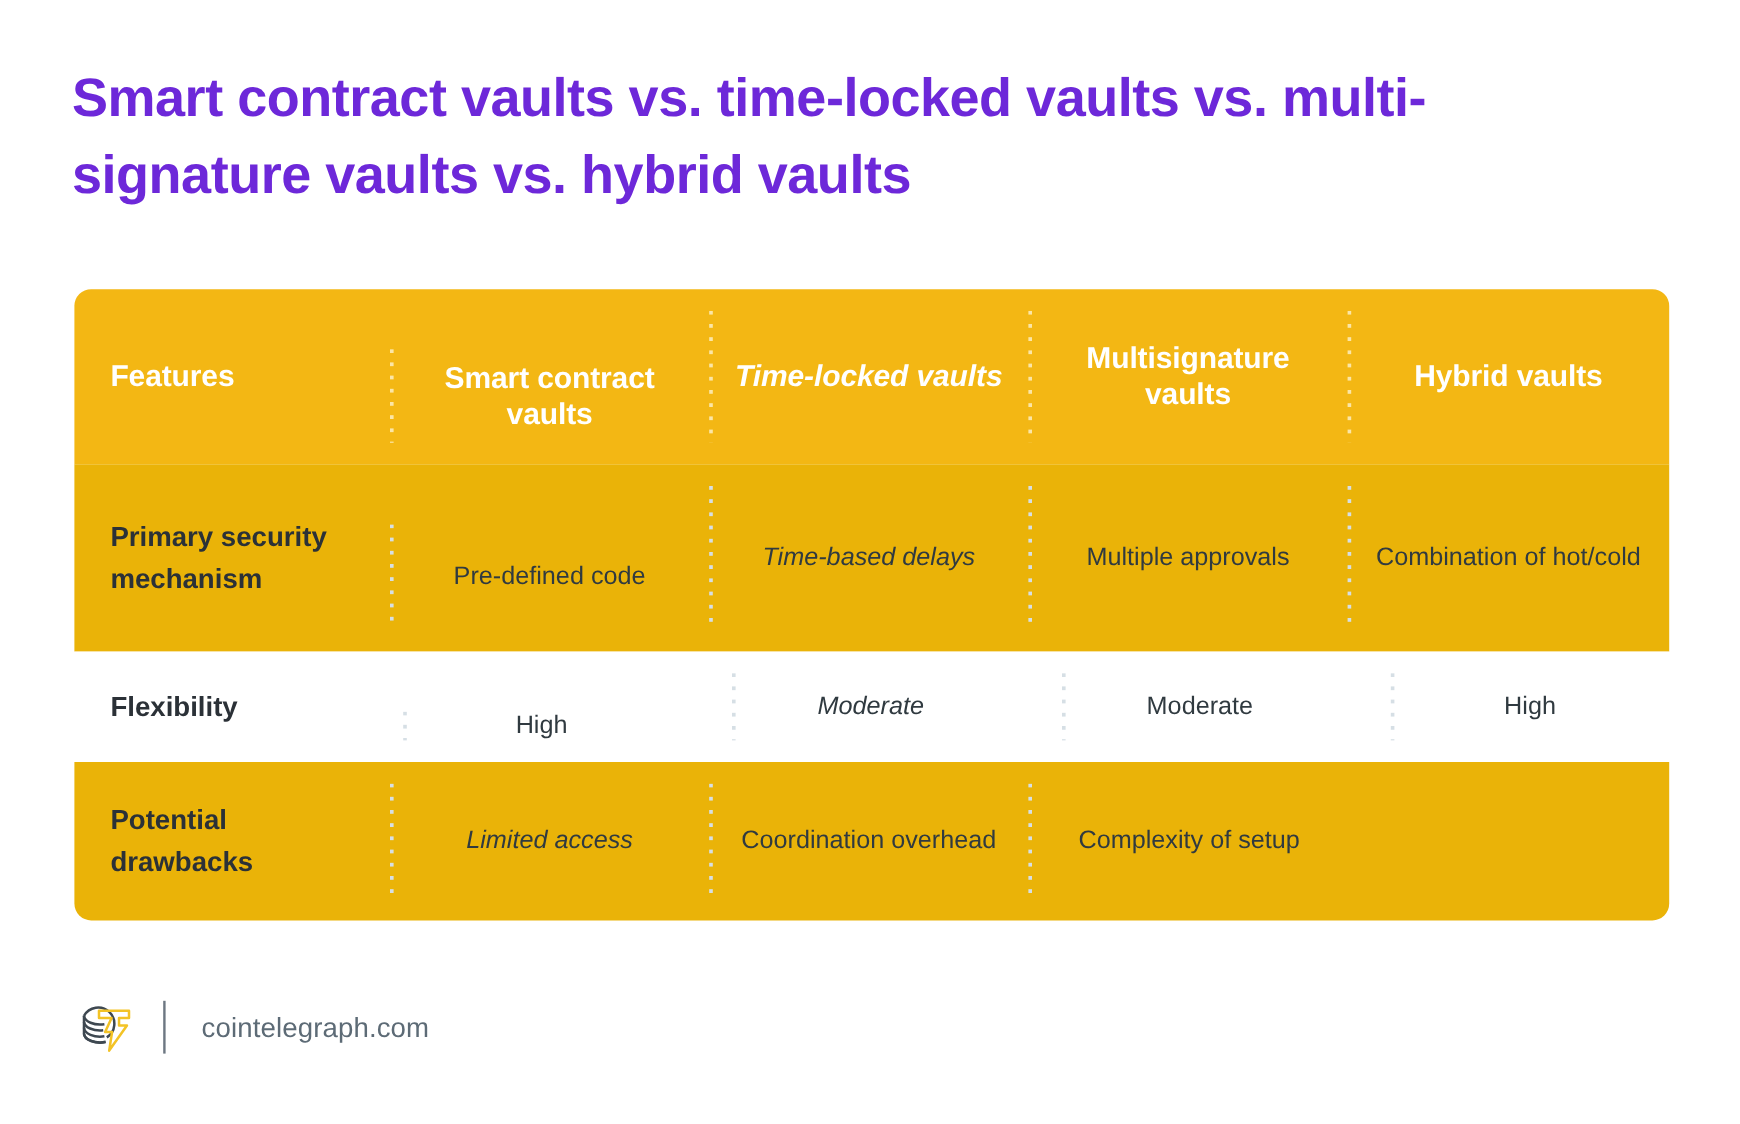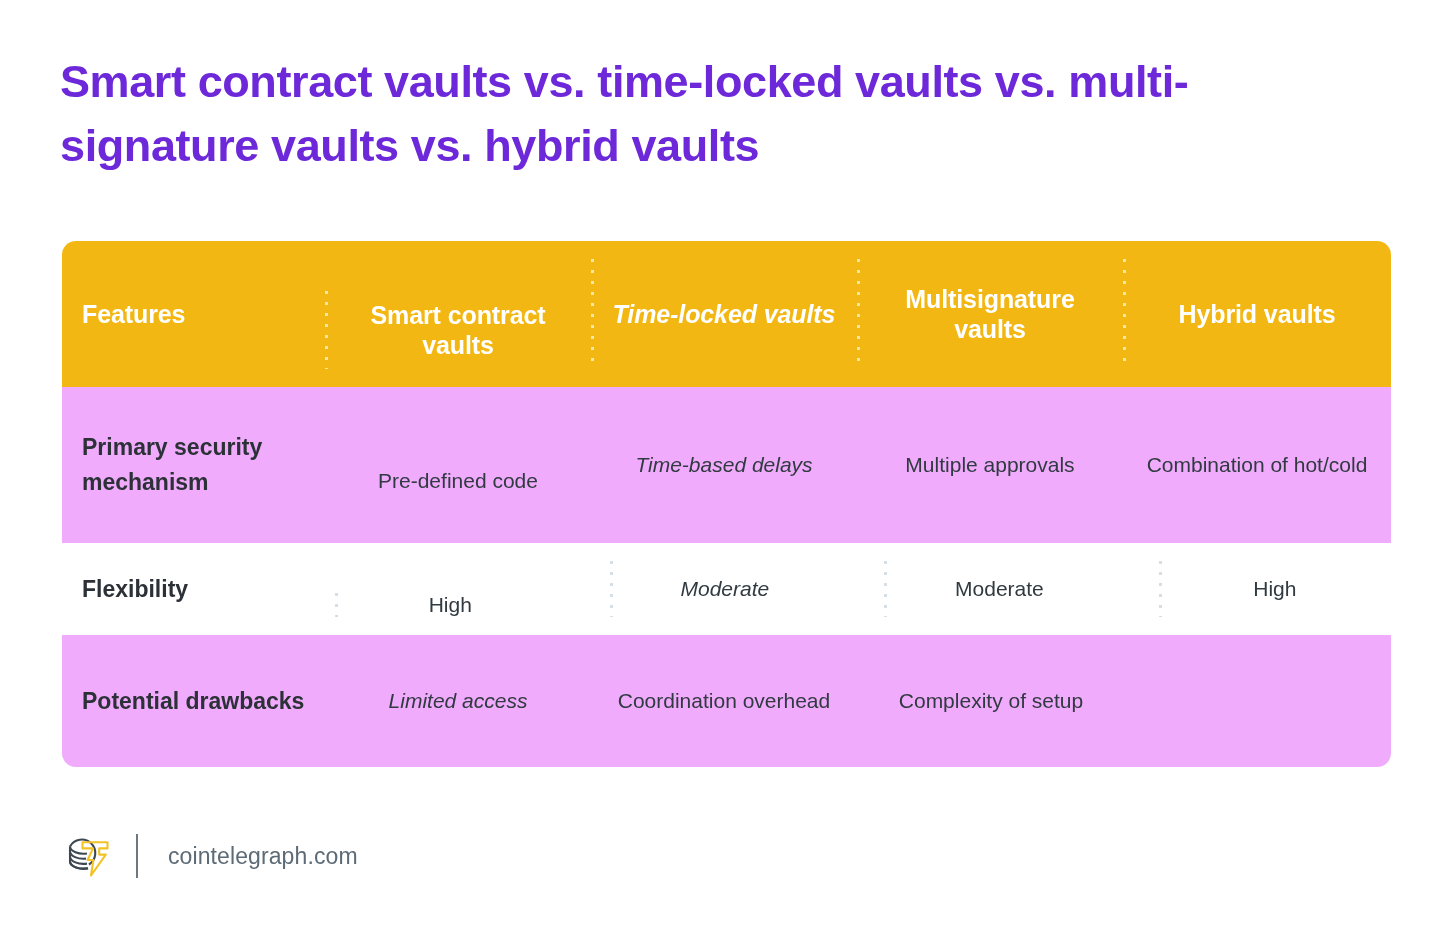--- a/index.html
+++ b/index.html
@@ -46,38 +46,38 @@
     width: 100%;
     align-items: stretch;
   }
 
   .row.header {
     background: #f3b714;
     border-radius: 14px 14px 0 0;
     height: 146px;
   }
 
-  .row.shade { background: #f0abfc; align-items: center; }
+  .row.shade { background: #eab308; }
   .row.plain { background: #ffffff; gap: 44px; }
 
   .row.last { border-radius: 0 0 14px 14px; }
 
   .row.r1 { height: 156px; }
   .row.r2 { height: 92px; }
   .row.r3 { height: 132px; }
 
   .cell {
     position: relative;
     display: flex;
     align-items: center;
     padding: 0 14px;
   }
 
   
-  .c0 { width: 263px; justify-content: flex-start; padding-left: 20px; }
+  .c0 { width: 263px; justify-content: flex-start; padding-left: 30px; }
   .c1 { width: 266px; justify-content: center; margin-top: 32px; }
   .c2 { width: 266px; justify-content: center; font-style: italic; }
   .c3 { width: 266px; justify-content: center; }
   .c4 { width: 268px; justify-content: center; }
 
   
   .c1::before, .c2::before, .c3::before, .c4::before {
     content: "";
     position: absolute;
     left: 0;

